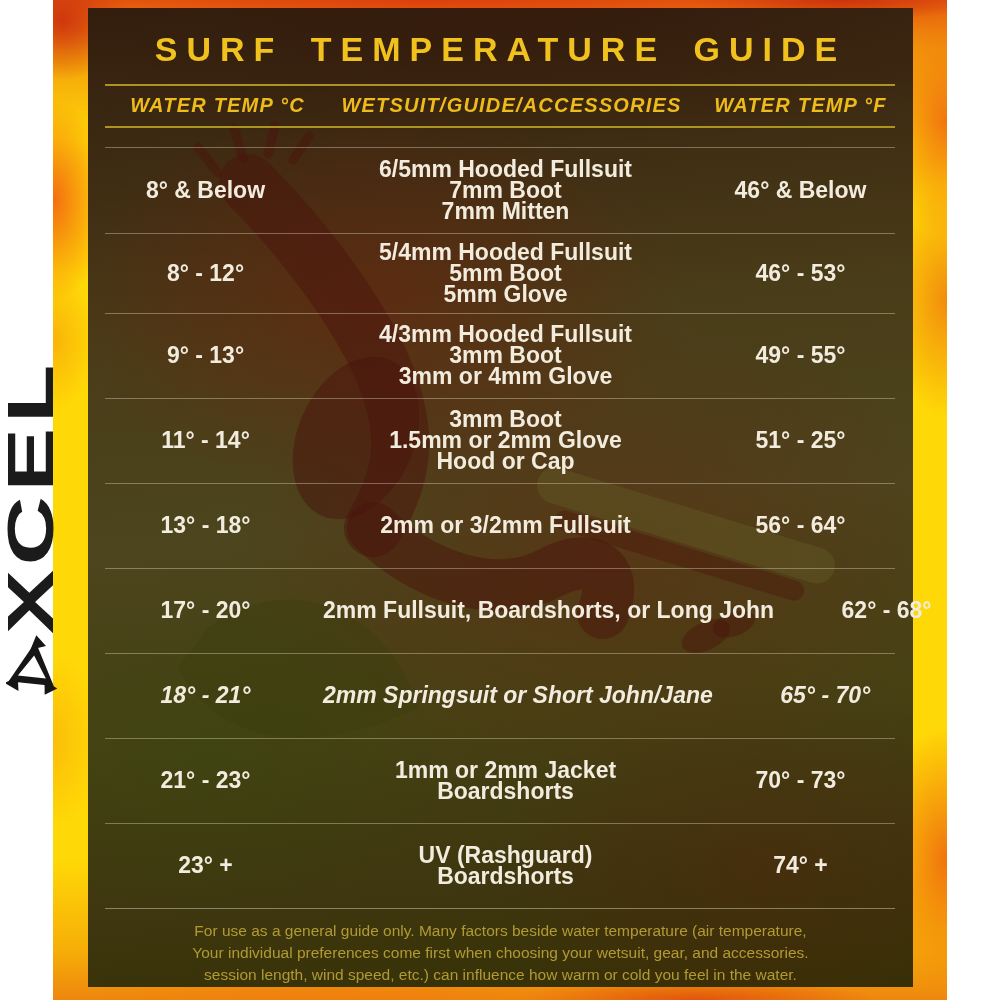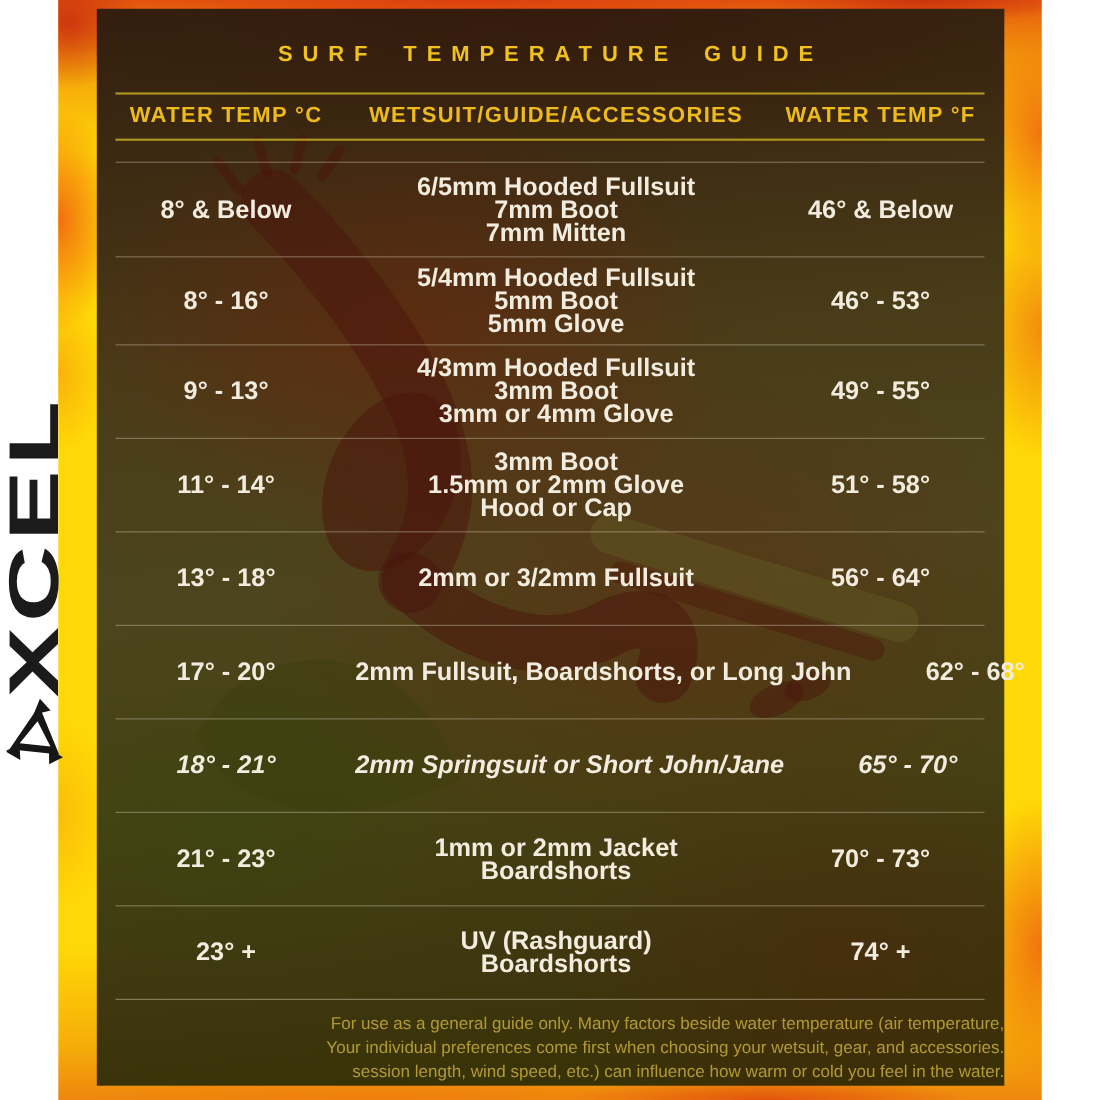--- a/index.html
+++ b/index.html
@@ -48,35 +48,35 @@
       radial-gradient(430px 270px at 34% 30%, rgba(118,26,10,0.45), rgba(118,26,10,0) 72%),
       radial-gradient(520px 320px at 63% 55%, rgba(108,30,12,0.35), rgba(108,30,12,0) 72%),
       radial-gradient(330px 220px at 14% 76%, rgba(52,72,14,0.4), rgba(52,72,14,0) 72%),
       radial-gradient(380px 260px at 82% 88%, rgba(88,30,10,0.32), rgba(88,30,10,0) 72%),
       linear-gradient(175deg, #33200f 0%, #3d2a12 14%, #493c18 32%, #4c451d 52%, #474114 70%, #3e370f 86%, #363006 100%);
   }
   .surfer-art { position:absolute; left:0; top:0; width:825px; height:979px; }
 
   .panel-title {
     position:absolute; top:24px; left:0; right:0; text-align:center;
-    color:#f1c21d; font-size:20px; font-weight:bold;
+    color:#f1c21d; font-size:34px; font-weight:bold;
     letter-spacing:9px; word-spacing:9px; line-height:34px;
   }
 
   .rule-yellow {
     position:absolute; left:17px; right:18px; height:2px; background:#ab9420;
   }
   .rule-y1 { top:76px; }
   .rule-y2 { top:118px; }
 
   .hdr-grid, .trow {
     display:grid; grid-template-columns:235px 1fr 225px; align-items:center;
   }
   .hdr-grid {
-    position:absolute; top:84px; left:0; right:0; height:26px;
+    position:absolute; top:84px; left:12px; right:0; height:26px;font-style:italic;
   }
   .hcell {
     text-align:center; color:#eebb1c; font-weight:bold; font-size:20px;
     letter-spacing:1.2px; white-space:nowrap;
   }
 
   .tbody { position:absolute; top:139px; left:0; right:0; }
   .trow { position:relative; }
   .trow::before {
     content:""; position:absolute; top:0; left:17px; right:18px; height:1px;
@@ -90,21 +90,21 @@
 
   .footnote {
     position:absolute; top:900px; left:0; right:0; height:79px;
     text-align:center; color:#b29a33; font-size:15.5px; line-height:22px;
     padding-top:12px; box-sizing:border-box;
   }
   .footnote::before {
     content:""; position:absolute; top:0; left:17px; right:18px; height:1px;
     background:rgba(231,224,206,0.45);
   }
-  .footnote div { white-space:nowrap;text-align:right; }
+  .footnote div { white-space:nowrap; }
 </style>
 </head>
 <body>
 
 <div class="flame-frame"></div>
 
 <div class="brand-wordmark">
   <span>XCEL</span>
 </div>
 
@@ -149,21 +149,21 @@
       <div class="trow" style="height: 86px;">
         <div class="cell">8° &amp; Below</div>
         <div class="cell">
           <div>6/5mm Hooded Fullsuit</div>
           <div>7mm Boot</div>
           <div>7mm Mitten</div>
         </div>
         <div class="cell">46° &amp; Below</div>
       </div>
       <div class="trow" style="height: 80px;">
-        <div class="cell">8° - 16°</div>
+        <div class="cell">8° - 12°</div>
         <div class="cell">
           <div>5/4mm Hooded Fullsuit</div>
           <div>5mm Boot</div>
           <div>5mm Glove</div>
         </div>
         <div class="cell">46° - 53°</div>
       </div>
       <div class="trow" style="height: 85px;">
         <div class="cell">9° - 13°</div>
         <div class="cell">
@@ -173,21 +173,21 @@
         </div>
         <div class="cell">49° - 55°</div>
       </div>
       <div class="trow" style="height: 85px;">
         <div class="cell">11° - 14°</div>
         <div class="cell">
           <div>3mm Boot</div>
           <div>1.5mm or 2mm Glove</div>
           <div>Hood or Cap</div>
         </div>
-        <div class="cell">51° - 58°</div>
+        <div class="cell">51° - 25°</div>
       </div>
       <div class="trow" style="height: 85px;">
         <div class="cell">13° - 18°</div>
         <div class="cell">
           <div>2mm or 3/2mm Fullsuit</div>
         </div>
         <div class="cell">56° - 64°</div>
       </div>
       <div class="trow" style="height: 85px;">
         <div class="cell">17° - 20°</div>

